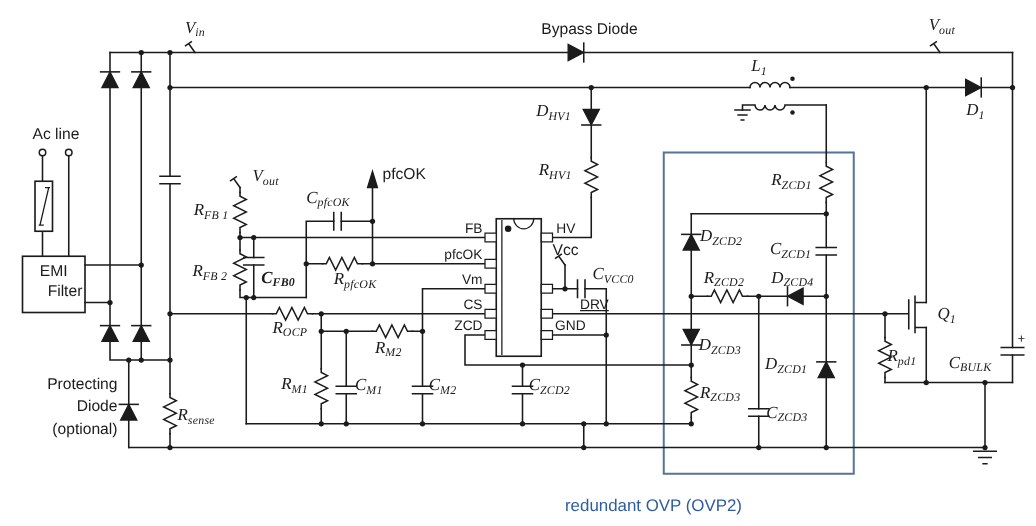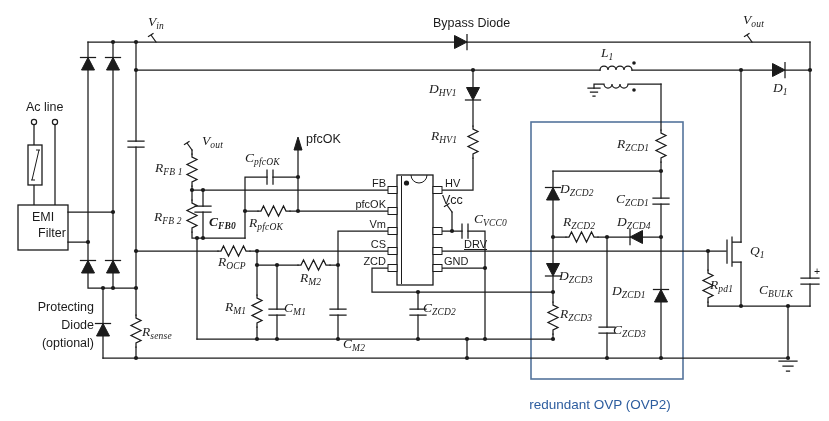--- a/index.html
+++ b/index.html
@@ -238,26 +238,26 @@
       <div class="lbl sans" style="left: 8px; top: 300px; width: 86px; text-align: right;">Protecting</div>
       <div class="lbl sans" style="left: 8px; top: 318px; width: 86px; text-align: right;">Diode</div>
       <div class="lbl sans" style="left: 8px; top: 336px; width: 86px; text-align: right;">(optional)</div>
       <div class="lbl ref" style="left: 142px; top: 324px;"><span>R</span><sub>sense</sub></div>
       <div class="lbl ref" style="left: 155px; top: 160px;"><span>R</span><sub>FB 1</sub></div>
       <div class="lbl ref" style="left: 202px; top: 133px;"><span>V</span><sub>out</sub></div>
       <div class="lbl ref" style="left: 154px; top: 209px;"><span>R</span><sub>FB 2</sub></div>
       <div class="lbl ref" style="left: 209px; top: 214px; font-weight: bold;"><span>C</span><sub>FB0</sub></div>
       <div class="lbl ref" style="left: 245px; top: 150px;"><span>C</span><sub>pfcOK</sub></div>
       <div class="lbl sans" style="left: 306px; top: 132px;">pfcOK</div>
-      <div class="lbl ref" style="left: 249px; top: 215px;"><span>R</span><sub>pfcOK</sub></div>
+      <div class="lbl ref" style="left: 267px; top: 215px;"><span>R</span><sub>pfcOK</sub></div>
       <div class="lbl ref" style="left: 218px; top: 254px;"><span>R</span><sub>OCP</sub></div>
       <div class="lbl ref" style="left: 225px; top: 299px;"><span>R</span><sub>M1</sub></div>
       <div class="lbl ref" style="left: 300px; top: 270px;"><span>R</span><sub>M2</sub></div>
       <div class="lbl ref" style="left: 284px; top: 300px;"><span>C</span><sub>M1</sub></div>
-      <div class="lbl ref" style="left: 343px; top: 300px; margin-top: 36px;"><span>C</span><sub>M2</sub></div>
+      <div class="lbl ref" style="left: 343px; top: 300px;"><span>C</span><sub>M2</sub></div>
       <div class="lbl ref" style="left: 423px; top: 300px;"><span>C</span><sub>ZCD2</sub></div>
       <div class="lbl ref" style="left: 429px; top: 81px;"><span>D</span><sub>HV1</sub></div>
       <div class="lbl ref" style="left: 431px; top: 128px;"><span>R</span><sub>HV1</sub></div>
       <div class="lbl sans" style="left: 442px; top: 193px;">Vcc</div>
       <div class="lbl ref" style="left: 474px; top: 211px;"><span>C</span><sub>VCC0</sub></div>
       <div class="lbl ref" style="left: 601px; top: 45px;"><span>L</span><sub>1</sub></div>
       <div class="lbl ref" style="left: 773px; top: 80px;"><span>D</span><sub>1</sub></div>
       <div class="lbl ref" style="left: 617px; top: 136px;"><span>R</span><sub>ZCD1</sub></div>
       <div class="lbl ref" style="left: 560px; top: 181px;"><span>D</span><sub>ZCD2</sub></div>
       <div class="lbl ref" style="left: 616px; top: 191px;"><span>C</span><sub>ZCD1</sub></div>
@@ -272,15 +272,15 @@
       <div class="lbl ref" style="left: 759px; top: 282px;"><span>C</span><sub>BULK</sub></div>
       <div class="lbl sans-small" style="left: 814px; top: 265px;">+</div>
       <div class="lbl pin" style="left: 336px; top: 177px; width: 50px; text-align: right;">FB</div>
       <div class="lbl pin" style="left: 336px; top: 198px; width: 50px; text-align: right;">pfcOK</div>
       <div class="lbl pin" style="left: 336px; top: 218px; width: 50px; text-align: right;">Vm</div>
       <div class="lbl pin" style="left: 336px; top: 238px; width: 50px; text-align: right;">CS</div>
       <div class="lbl pin" style="left: 336px; top: 255px; width: 50px; text-align: right;">ZCD</div>
       <div class="lbl pin" style="left: 445px; top: 177px;">HV</div>
       <div class="lbl pin" style="left: 464px; top: 238px; text-decoration: underline;">DRV</div>
       <div class="lbl pin" style="left: 444px; top: 255px;">GND</div>
-      <div class="lbl caption" style="left: 452px; top: 397px; width: 296px; text-align: center;">redundant OVP (OVP2)</div>
+      <div class="lbl caption" style="left: 452px; top: 397px; width: 296px; ">redundant OVP (OVP2)</div>
     </div>
 </div>
 
 </body></html>

